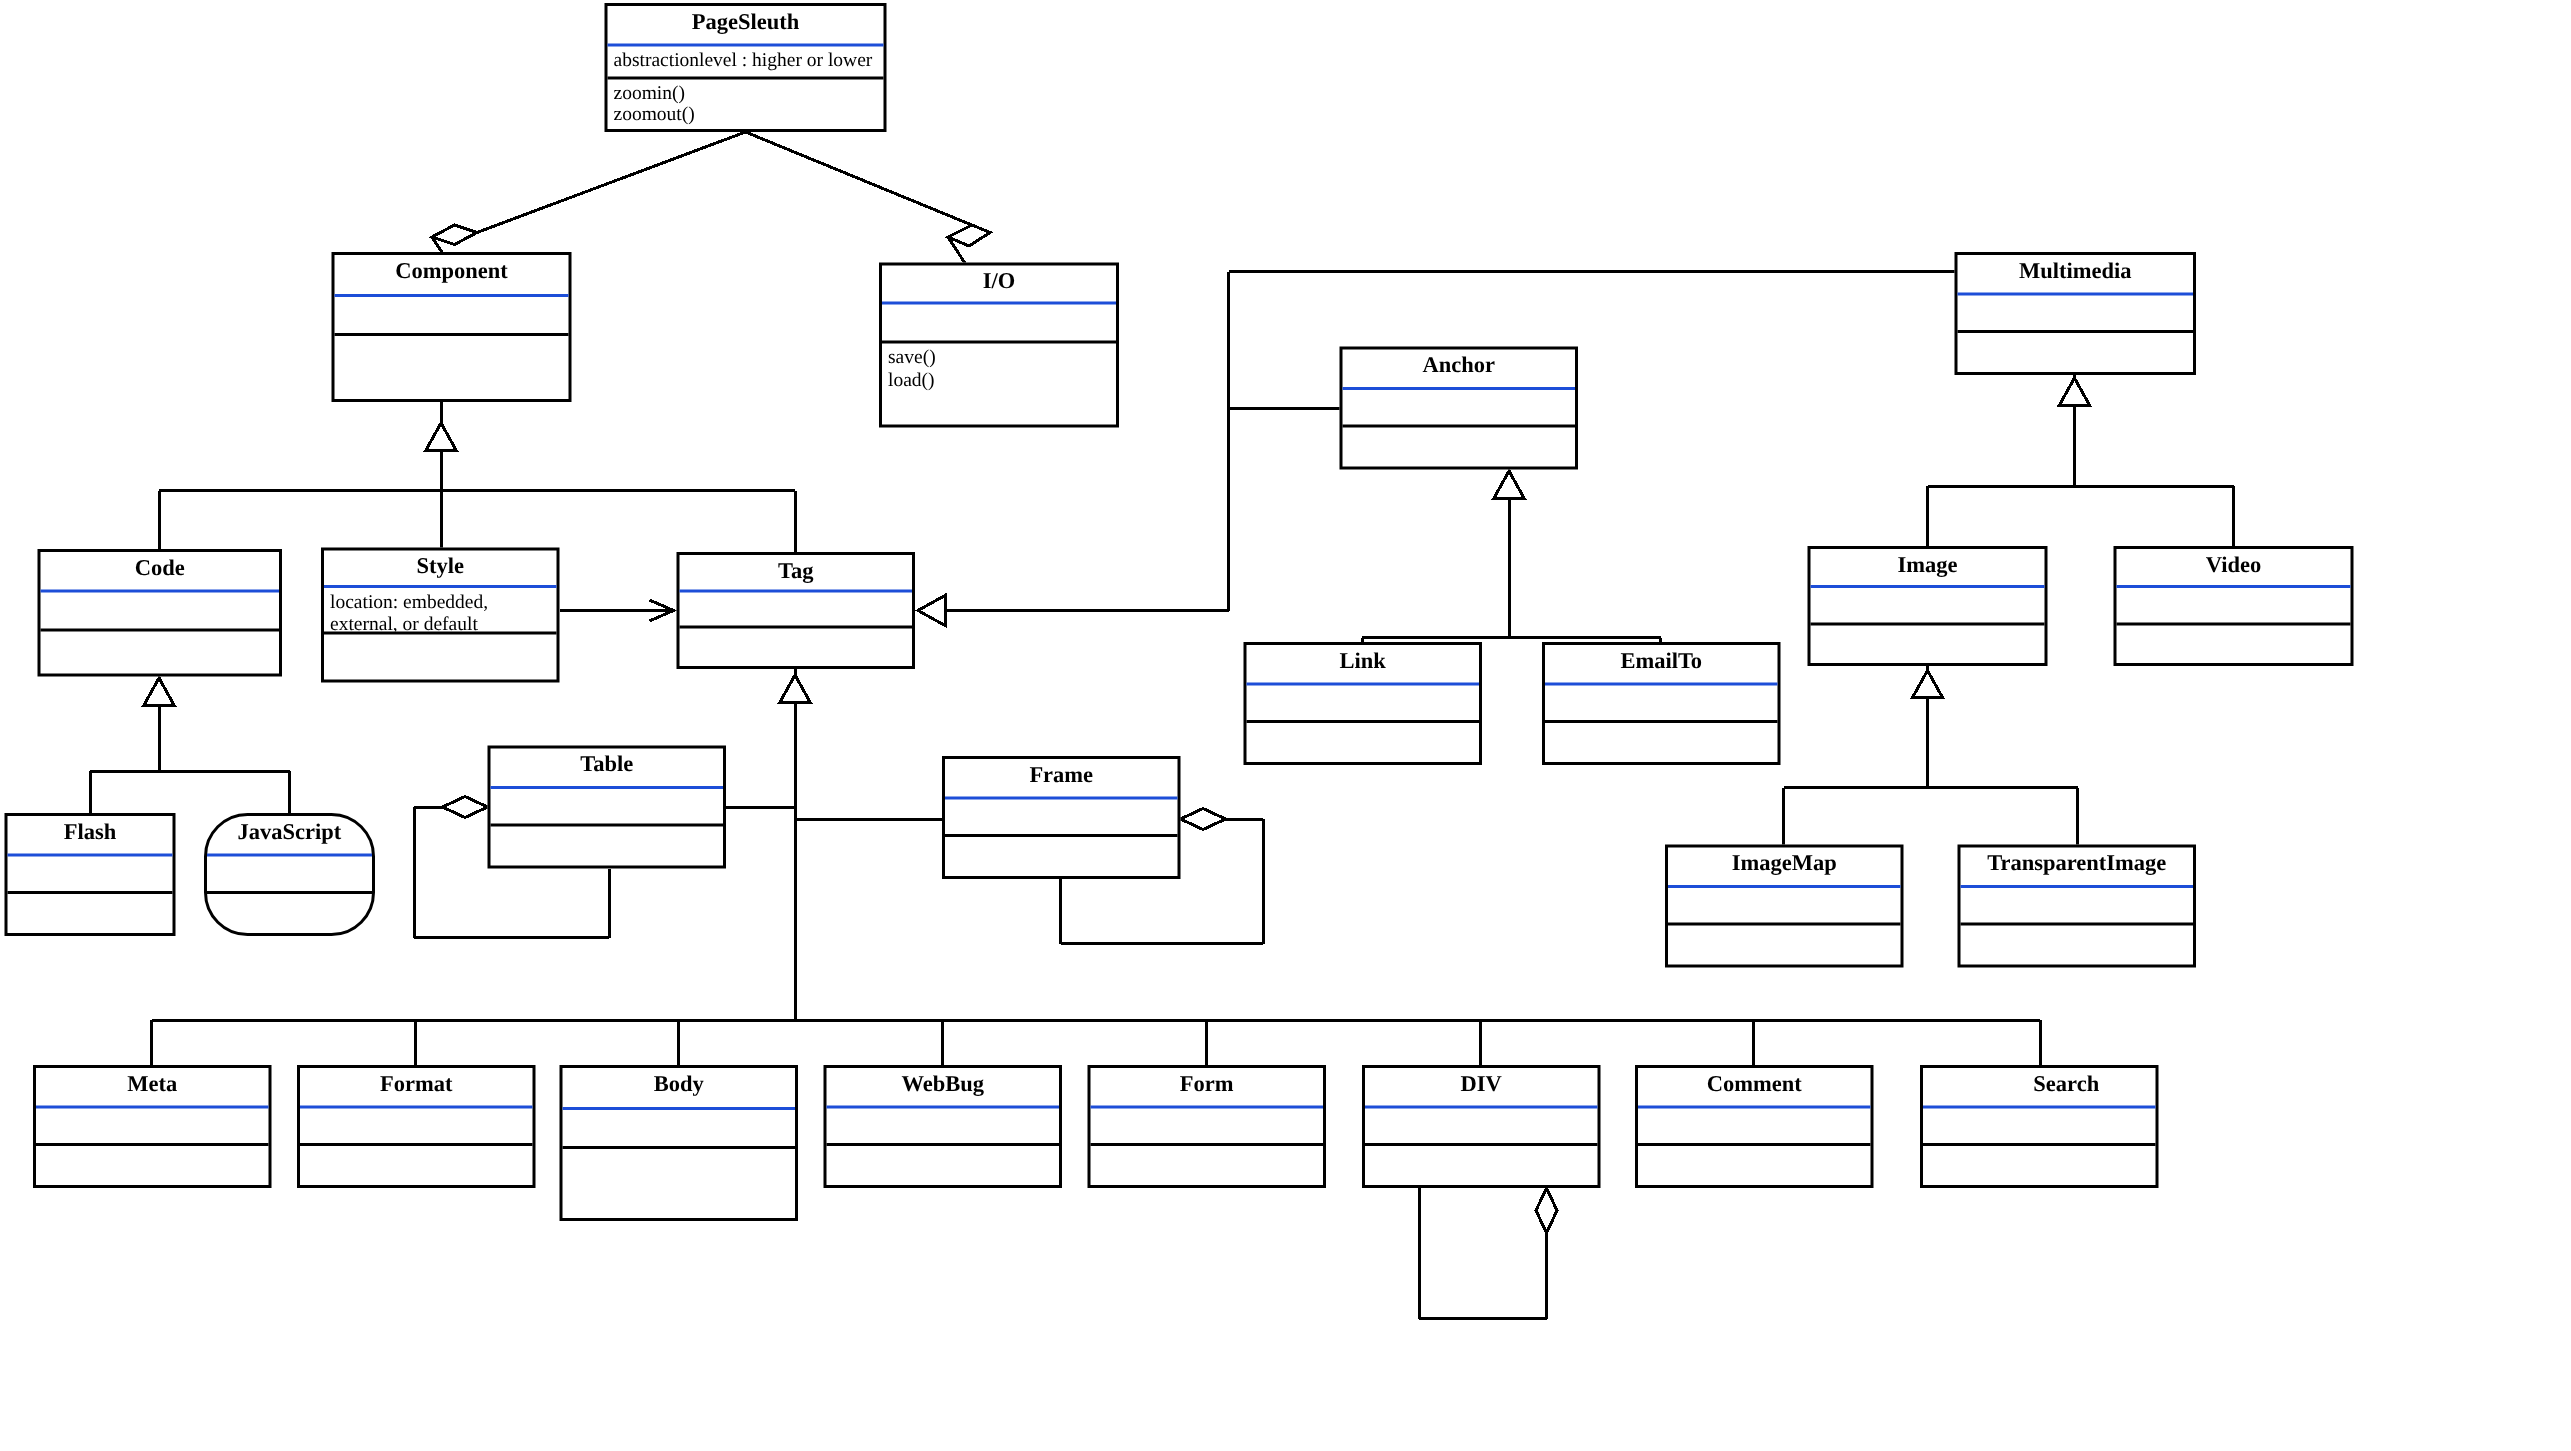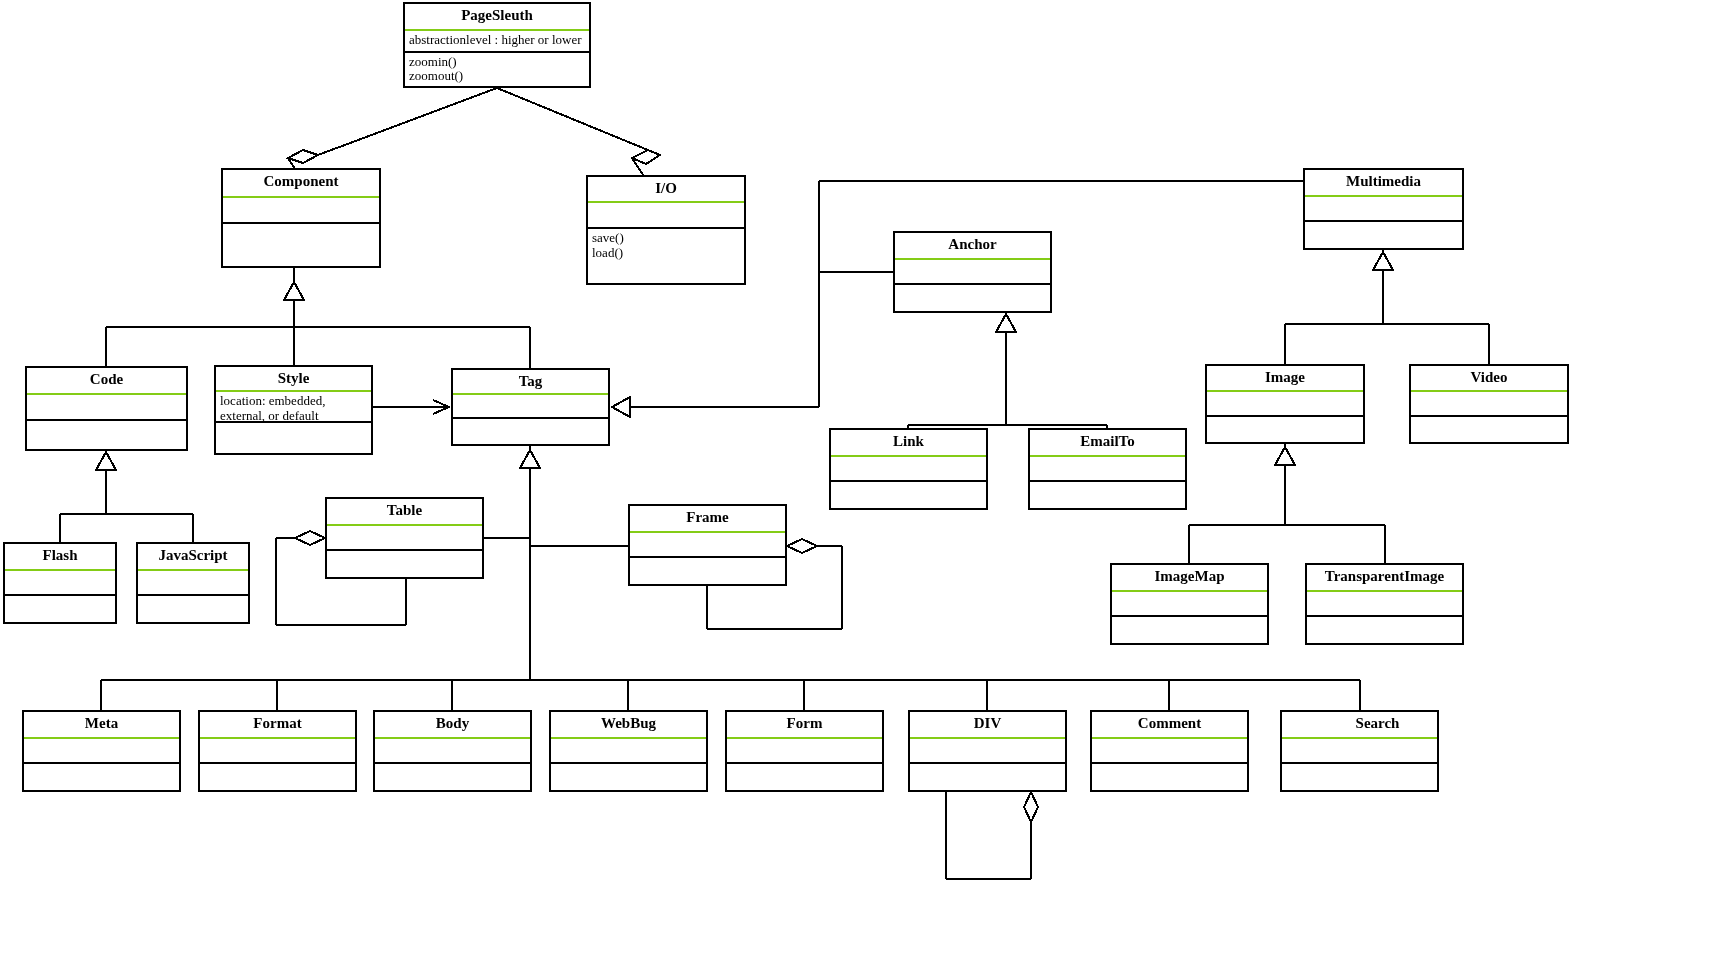--- a/index.html
+++ b/index.html
@@ -31,21 +31,21 @@
     display: flex;
     flex-direction: column;
   }
   .uml-name {
     box-sizing: border-box;
     text-align: center;
     font-weight: bold;
     font-size: 15px;
     line-height: 1.1;
     padding: 3px 4px 4px 4px;
-    border-bottom: 2px solid #84cc16;
+    border-bottom: 2px solid #1d4ed8;
     white-space: nowrap;
     overflow: hidden;
   }
   .uml-compartment {
     box-sizing: border-box;
     font-size: 13px;
     line-height: 1.12;
     padding: 2px 4px 2px 4px;
     border-bottom: 2px solid #000000;
     overflow: hidden;
@@ -263,21 +263,21 @@
       <div class="uml-class" style="left: 628px; top: 504px; width: 159px; height: 82px;">
         <div class="uml-name" style="height: 28px;">Frame</div>
         <div class="uml-compartment empty" style="height: 26px;"></div>
         <div class="uml-compartment last empty" style="height: 28px;"></div>
       </div>
       <div class="uml-class" style="left: 3px; top: 542px; width: 114px; height: 82px;">
         <div class="uml-name" style="height: 28px;">Flash</div>
         <div class="uml-compartment empty" style="height: 26px;"></div>
         <div class="uml-compartment last empty" style="height: 28px;"></div>
       </div>
-      <div class="uml-class" style="left: 136px; top: 542px; width: 114px; height: 82px;">
+      <div class="uml-class" style="left: 136px; top: 542px; width: 114px; height: 82px; border-radius: 29px;">
         <div class="uml-name" style="height: 28px;">JavaScript</div>
         <div class="uml-compartment empty" style="height: 26px;"></div>
         <div class="uml-compartment last empty" style="height: 28px;"></div>
       </div>
       <div class="uml-class" style="left: 1110px; top: 563px; width: 159px; height: 82px;">
         <div class="uml-name" style="height: 28px;">ImageMap</div>
         <div class="uml-compartment empty" style="height: 26px;"></div>
         <div class="uml-compartment last empty" style="height: 28px;"></div>
       </div>
       <div class="uml-class" style="left: 1305px; top: 563px; width: 159px; height: 82px;">
@@ -288,21 +288,21 @@
       <div class="uml-class" style="left: 22px; top: 710px; width: 159px; height: 82px;">
         <div class="uml-name" style="height: 28px;">Meta</div>
         <div class="uml-compartment empty" style="height: 26px;"></div>
         <div class="uml-compartment last empty" style="height: 28px;"></div>
       </div>
       <div class="uml-class" style="left: 198px; top: 710px; width: 159px; height: 82px;">
         <div class="uml-name" style="height: 28px;">Format</div>
         <div class="uml-compartment empty" style="height: 26px;"></div>
         <div class="uml-compartment last empty" style="height: 28px;"></div>
       </div>
-      <div class="uml-class" style="left: 373px; top: 710px; width: 159px; height: 82px;">
+      <div class="uml-class" style="left: 373px; top: 710px; width: 159px; height: 104px;">
         <div class="uml-name" style="height: 28px;">Body</div>
         <div class="uml-compartment empty" style="height: 26px;"></div>
         <div class="uml-compartment last empty" style="height: 28px;"></div>
       </div>
       <div class="uml-class" style="left: 549px; top: 710px; width: 159px; height: 82px;">
         <div class="uml-name" style="height: 28px;">WebBug</div>
         <div class="uml-compartment empty" style="height: 26px;"></div>
         <div class="uml-compartment last empty" style="height: 28px;"></div>
       </div>
       <div class="uml-class" style="left: 725px; top: 710px; width: 159px; height: 82px;">

